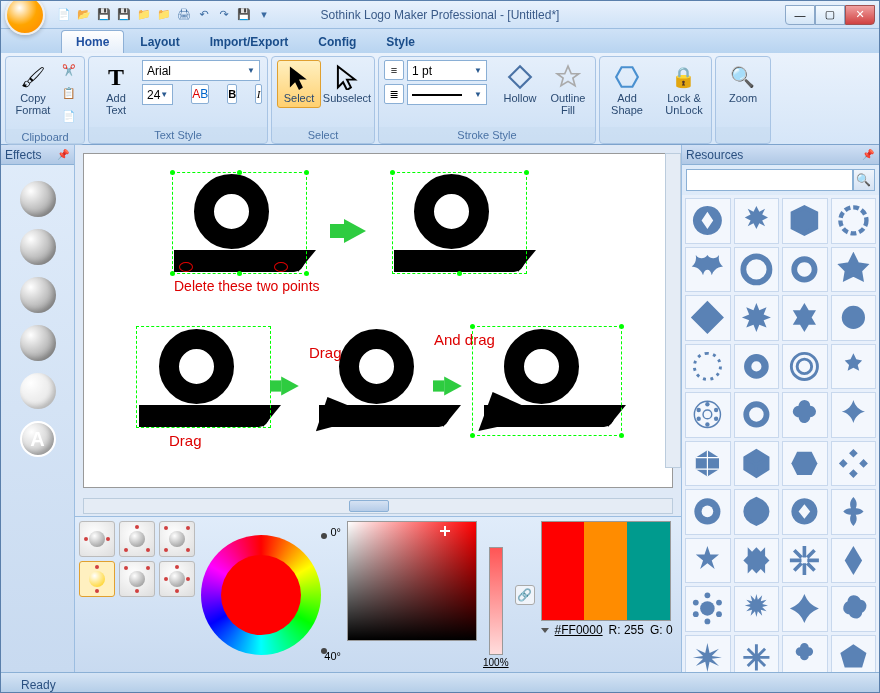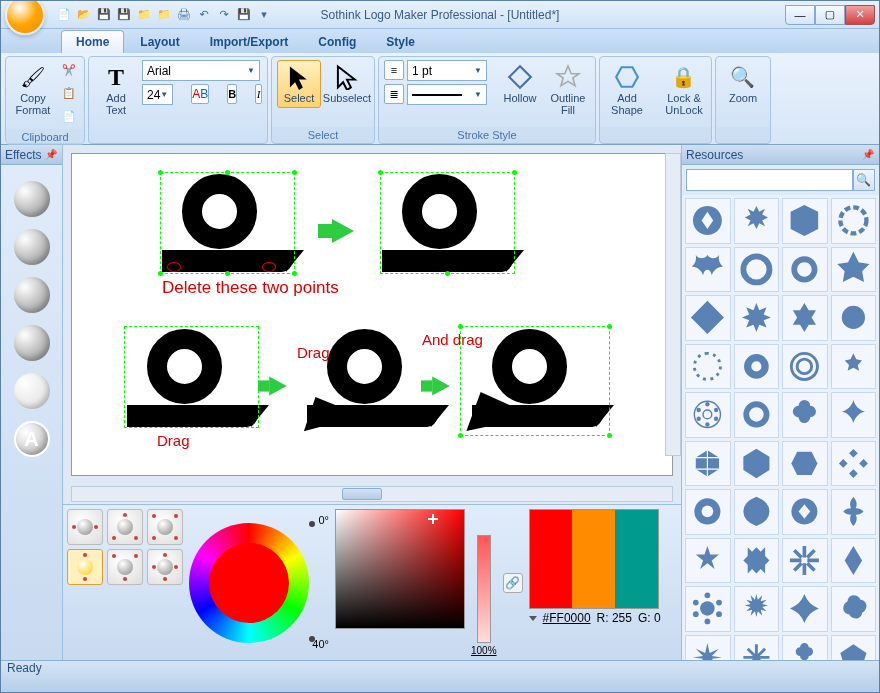--- a/index.html
+++ b/index.html
@@ -31,21 +31,21 @@
 .r-big .ico { width: 26px; height: 26px; display: flex; align-items: center; justify-content: center; font-size: 20px; }
 .r-big .lab { font-size: 11px; text-align: center; line-height: 1.1; margin-top: 2px; color: #2a4a72; }
 .r-col { display: flex; flex-direction: column; gap: 3px; }
 .r-small { width: 20px; height: 20px; display: flex; align-items: center; justify-content: center; cursor: pointer; border: 1px solid transparent; border-radius: 2px; font-size: 11px; }
 .r-combo { height: 21px; border: 1px solid #8aafd5; background: #fff; padding: 0 4px; display: flex; align-items: center; justify-content: space-between; font-size: 11px; cursor: pointer; }
 .r-combo .arrow { color: #2a5a90; font-size: 8px; }
 .sep { width: 1px; background: #a8c4e4; margin: 5px 2px; }
 
 
 .main { flex: 1; display: flex; overflow: hidden; }
-.effects-panel { width: 62px; background: linear-gradient(#e0ecfa, #c8daf0); border-right: 1px solid #9cbde0; display: flex; flex-direction: column; }
+.effects-panel { width: 74px; background: linear-gradient(#e0ecfa, #c8daf0); border-right: 1px solid #9cbde0; display: flex; flex-direction: column; }
 .panel-header { height: 20px; background: linear-gradient(#d0e0f5, #b0c8e5); border-bottom: 1px solid #8bb0d5; display: flex; align-items: center; padding: 0 4px; font-size: 11px; color: #2a5080; justify-content: space-between; }
 .pin { font-size: 10px; }
 .effect-balls { flex: 1; display: flex; flex-direction: column; align-items: center; gap: 12px; padding-top: 16px; }
 .eball { width: 36px; height: 36px; border-radius: 50%; background: radial-gradient(circle at 30% 28%, #fff, #bbb 55%, #888); box-shadow: inset -3px -3px 5px rgba(0,0,0,.2); cursor: pointer; }
 .eball.a { background: radial-gradient(circle at 30% 28%, #fff, #ddd 45%, #aaa); border:2px solid #fff; color:#fff; display:flex; align-items:center; justify-content:center; font-weight:bold; font-size:20px; }
 
 .canvas-area { flex: 1; display: flex; flex-direction: column; background: #dfe9f6; }
 .canvas-wrap { flex: 1; position: relative; padding: 8px; overflow: hidden; }
 .canvas { background: #fff; border: 1px solid #999; width: 100%; height: 100%; position: relative; overflow: hidden; }
 .scrollbar-v { position: absolute; right: 0; top: 8px; bottom: 28px; width: 16px; background: #e5ecf5; border: 1px solid #bcd; }
@@ -54,21 +54,21 @@
 
 
 .logo-shape { position: absolute; }
 .ring { width: 75px; height: 75px; border: 20px solid #000; border-radius: 50%; position: absolute; }
 .base { width: 130px; height: 22px; background: #000; position: absolute; border-radius: 0 0 10px 0; }
 .base::after { content:''; position:absolute; right:-12px; top:0; border-left:18px solid #000; border-bottom:22px solid transparent; }
 .green-arrow { position: absolute; width: 0; height: 0; border-top: 12px solid transparent; border-bottom: 12px solid transparent; border-left: 22px solid #2ecc40; }
 .green-arrow::before { content:''; position:absolute; left:-36px; top:-7px; width:14px; height:14px; background:#2ecc40; }
 .sel-dots { position:absolute; border: 1.5px dashed #0f0; pointer-events:none; }
 .sel-dots span { position:absolute; width:5px; height:5px; background:#0f0; border-radius:50%; }
-.anno { position: absolute; color: #d00; font-size: 17px; }
+.anno { position: absolute; color: #d00; font-size: 14px; }
 .red-circ { position:absolute; width:14px; height:10px; border:1.5px solid #d00; border-radius:50%; }
 
 
 .resources-panel { width: 198px; background: linear-gradient(#e0ecfa, #c8daf0); border-left: 1px solid #9cbde0; display: flex; flex-direction: column; }
 .res-search { margin: 4px; height: 22px; display: flex; }
 .res-search input { flex: 1; border: 1px solid #8bb0d5; padding: 0 4px; background: #fff; }
 .res-search button { width: 22px; border: 1px solid #8bb0d5; background: linear-gradient(#f0f5fc,#d5e2f3); cursor: pointer; }
 .res-combo { margin: 0 4px 4px; height: 22px; border: 1px solid #8bb0d5; background: linear-gradient(#f5f9fe,#d5e4f5); display: flex; align-items: center; justify-content: center; color: #2a5a90; cursor: pointer; position: relative; }
 .res-combo::after { content: '▼'; position: absolute; right: 6px; font-size: 8px; }
 .shape-grid { flex: 1; overflow-y: auto; padding: 3px; display: grid; grid-template-columns: repeat(4, 1fr); gap: 3px; background: #e8f0fb; }
@@ -97,21 +97,21 @@
 .link-col { display:flex; align-items:center; }
 .link-chain { width:20px; height:20px; border:1px solid #aaa; border-radius:3px; background:#f0f4fa; display:flex; align-items:center; justify-content:center; cursor:pointer; }
 .swatch-area { display:flex; flex-direction:column; gap:2px; }
 .swatches { width: 130px; height: 100px; border: 1px solid #999; display: flex; }
 .sw { flex: 1; }
 .hex-row { display: flex; align-items: center; gap: 6px; font-size: 11px; }
 .hex-row .tri { width:0; height:0; border-left:4px solid transparent; border-right:4px solid transparent; border-top:5px solid #555; cursor:pointer; }
 .eyedrop-row { display:flex; justify-content:flex-end; gap:4px; padding:2px 6px; }
 .eyed-sw { width:16px; height:16px; border:1px solid #555; background:#fff; }
 
-.statusbar { height: 32px; background: linear-gradient(#d5e4f5, #b5cee8); border-top: 1px solid #8bb0d5; display: flex; align-items: flex-start; padding: 0 6px; font-size: 11px; color: #2a5080; }
+.statusbar { height: 20px; background: linear-gradient(#d5e4f5, #b5cee8); border-top: 1px solid #8bb0d5; display: flex; align-items: flex-end; padding: 0 20px; font-size: 11px; color: #2a5080; }
 
 
 .sf { fill: #5a82b5; }
 </style>
 </head>
 <body>
 
 <div class="titlebar">
   <div class="app-logo"></div>
   <div class="qat">
@@ -178,20 +178,21 @@
               <span class="arrow">▼</span>
             </div>
           <div class="r-small" style="border:1px solid #8aafd5;background:#fff;width:28px">
               <span style="font-size:9px"><span style="color:#d00">A</span><span style="color:#06c">B</span></span>
             </div>
           <div class="r-small" style="border:1px solid #8aafd5;background:#fff;font-weight:bold">B</div>
           <div class="r-small" style="border:1px solid #8aafd5;background:#fff;font-style:italic;font-family:serif">I</div>
         </div>
       </div>
     </div>
+    <div class="r-group-label">Text Style</div>
   </div>
 
   <div class="r-group">
     <div class="r-group-body">
       <div class="r-big on">
         <div class="ico">
             <svg viewBox="0 0 20 20">
               <path d="M3 2l0 16 4-4 3 6 3-2-3-6 6 0z" fill="#000"></path>
             </svg>
           </div>

